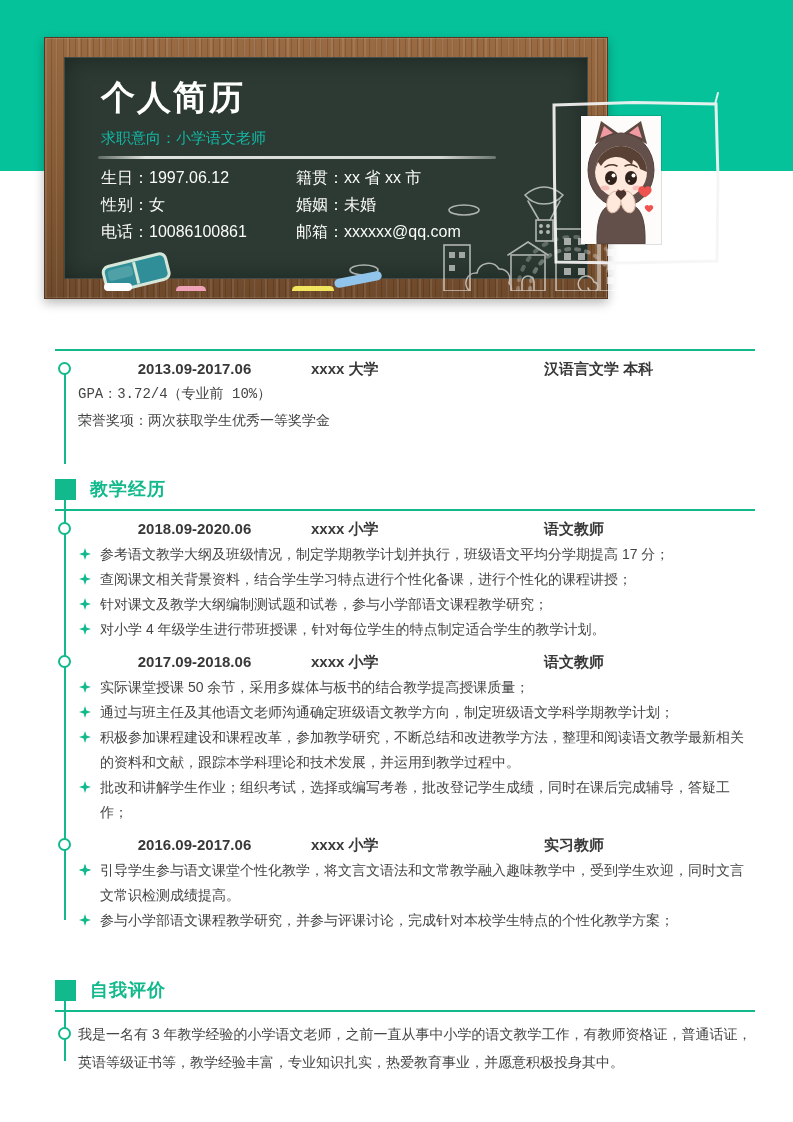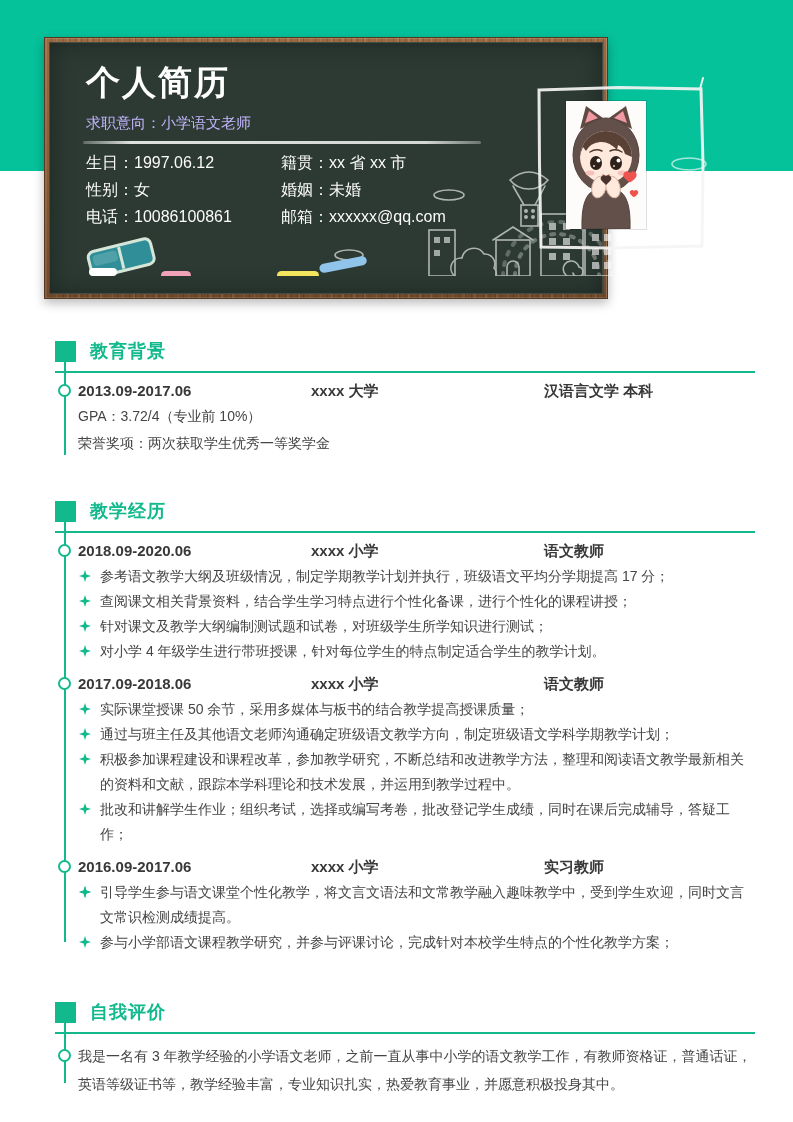--- a/index.html
+++ b/index.html
@@ -3,31 +3,31 @@
 <meta charset="utf-8">
 <style>
   html,body{margin:0;padding:0;background:#e8e8e8;}
   body{font-family:"Liberation Sans","DejaVu Sans",sans-serif;}
   .page{position:relative;width:793px;height:1122px;margin:0 auto;background:#ffffff;overflow:hidden;}
 
   
   .band{position:absolute;left:0;top:0;width:793px;height:171px;background:#05c29b;}
 
   
-  .board{position:absolute;left:44px;top:37px;width:564px;height:262px;box-sizing:border-box;padding:4px;
+  .board{position:absolute;left:44px;top:37px;width:564px;height:262px;box-sizing:border-box;padding:19px;
     background:
       repeating-linear-gradient(90deg, rgba(0,0,0,.14) 0 1px, rgba(0,0,0,0) 1px 6px),
       repeating-linear-gradient(90deg, rgba(255,255,255,.09) 0 2px, rgba(255,255,255,0) 2px 11px),
       linear-gradient(180deg,#9a6b43,#855a34 55%,#6e492a);
     border:1px solid #59371f;
     box-shadow:0 4px 10px rgba(0,0,0,.28), inset 0 0 0 1px rgba(255,255,255,.12);}
   .board-inner{position:relative;width:100%;height:100%;background:#2c3a33;
     box-shadow:inset 0 0 0 1px rgba(255,255,255,.14), inset 0 0 24px rgba(0,0,0,.38);}
   .b-title{position:absolute;left:37px;top:18px;font-size:34px;font-weight:bold;color:#ffffff;letter-spacing:2px;margin:0;}
-  .b-sub{position:absolute;left:37px;top:72px;font-size:15px;color:#c4b5fd;}
+  .b-sub{position:absolute;left:37px;top:72px;font-size:15px;color:#14b8a6;}
   .b-divider{position:absolute;left:34px;top:99px;width:398px;height:2.5px;
     background:linear-gradient(90deg,rgba(255,255,255,.25),rgba(255,255,255,.85) 12%,rgba(255,255,255,.8) 86%,rgba(255,255,255,.3));
     border-radius:2px;}
   .b-info{position:absolute;left:37px;top:112px;display:grid;grid-template-columns:195px auto;grid-row-gap:9px;
     font-size:16px;color:#fbfbfb;line-height:18px;}
   .decor{position:absolute;left:0;top:0;width:676px;height:234px;pointer-events:none;}
   .photo{position:absolute;left:517px;top:59px;width:80px;height:128px;box-shadow:0 0 0 1px rgba(0,0,0,.12);}
   .photo svg{display:block;}
 
   
@@ -36,26 +36,26 @@
   .sec-head{display:flex;align-items:center;height:22px;}
   .sq{width:21px;height:21px;background:#12b98c;flex:0 0 auto;}
   .sec-title{margin:0 0 0 14px;font-size:18px;font-weight:bold;color:#12b98c;letter-spacing:1px;}
   .sec-rule{margin-top:9px;height:2px;background:#12b98c;}
   .tl{position:absolute;left:9px;top:22px;width:2px;background:#12b98c;}
   .sec-body{position:relative;padding:8px 0 0 23px;}
 
   .entry{margin:0;}
   .entry + .entry{margin-top:10px;}
   .entry-head{position:relative;display:flex;font-size:15px;font-weight:bold;color:#383838;line-height:20px;}
-  .entry-head .period{width:233px;flex:0 0 auto;}
+  .entry-head .period{width:233px;flex:0 0 auto;text-align:center;}
   .entry-head .org{width:233px;flex:0 0 auto;}
   .entry-head .role{flex:1;}
   .dot{position:absolute;left:-20px;top:3px;width:9px;height:9px;border:2px solid #12b98c;border-radius:50%;background:#ffffff;}
 
-  .detail-line{font-size:14px;color:#454545;line-height:27px;}
+  .detail-line{font-size:14px;color:#454545;line-height:27px;font-family:Liberation Mono, monospace;}
   .detail-block{margin-top:2px;}
 
   ul.bullets{list-style:none;margin:3px 0 0 0;padding:0;}
   li.bullet{position:relative;padding-left:22px;font-size:14px;color:#454545;line-height:25px;}
   .b-icon{position:absolute;left:1px;top:6px;width:12px;height:12px;}
   .b-icon svg{display:block;}
   .b-text{display:inline;}
 
   .sec-experience{margin-top:43px;}
   .sec-evaluation{margin-top:46px;}
@@ -202,24 +202,20 @@
           <path d="M68 90 c-1.2 -2.2 -4.8 -0.6 -4.2 2 c0.7 2.2 4.2 4.2 4.2 4.2 c0 0 3.5 -2 4.2 -4.2 c0.6 -2.6 -3 -4.2 -4.2 -2 Z" fill="#ef5350"></path>
         </svg>
       </div>
     </div>
   </div>
 
   <div class="main">
 
     <section class="sec sec-education">
       <span class="tl" style="height:93px"></span>
-      <div class="sec-head">
-        <span class="sq"></span>
-        <h2 class="sec-title">教育背景</h2>
-      </div>
       <div class="sec-rule"></div>
       <div class="sec-body">
         <div class="entry">
           <div class="entry-head">
             <span class="dot"></span>
             <span class="period">2013.09-2017.06</span>
             <span class="org">xxxx 大学</span>
             <span class="role">汉语言文学 本科</span>
           </div>
           <div class="detail-block">
@@ -254,21 +250,21 @@
                 </span><span class="b-text">参考语文教学大纲及班级情况，制定学期教学计划并执行，班级语文平均分学期提高 17 分；</span></li>
             <li class="bullet"><span class="b-icon">
                   <svg viewBox="0 0 10 10" width="12" height="12">
                     <path d="M5 0 L6.2 3.8 L10 5 L6.2 6.2 L5 10 L3.8 6.2 L0 5 L3.8 3.8 Z" fill="#12b98c"></path>
                   </svg>
                 </span><span class="b-text">查阅课文相关背景资料，结合学生学习特点进行个性化备课，进行个性化的课程讲授；</span></li>
             <li class="bullet"><span class="b-icon">
                   <svg viewBox="0 0 10 10" width="12" height="12">
                     <path d="M5 0 L6.2 3.8 L10 5 L6.2 6.2 L5 10 L3.8 6.2 L0 5 L3.8 3.8 Z" fill="#12b98c"></path>
                   </svg>
-                </span><span class="b-text">针对课文及教学大纲编制测试题和试卷，对班级学生所学知识进行测试；</span></li>
+                </span><span class="b-text">针对课文及教学大纲编制测试题和试卷，参与小学部语文课程教学研究；</span></li>
             <li class="bullet"><span class="b-icon">
                   <svg viewBox="0 0 10 10" width="12" height="12">
                     <path d="M5 0 L6.2 3.8 L10 5 L6.2 6.2 L5 10 L3.8 6.2 L0 5 L3.8 3.8 Z" fill="#12b98c"></path>
                   </svg>
                 </span><span class="b-text">对小学 4 年级学生进行带班授课，针对每位学生的特点制定适合学生的教学计划。</span></li>
           </ul>
         </div>
 
         <div class="entry">
           <div class="entry-head">

